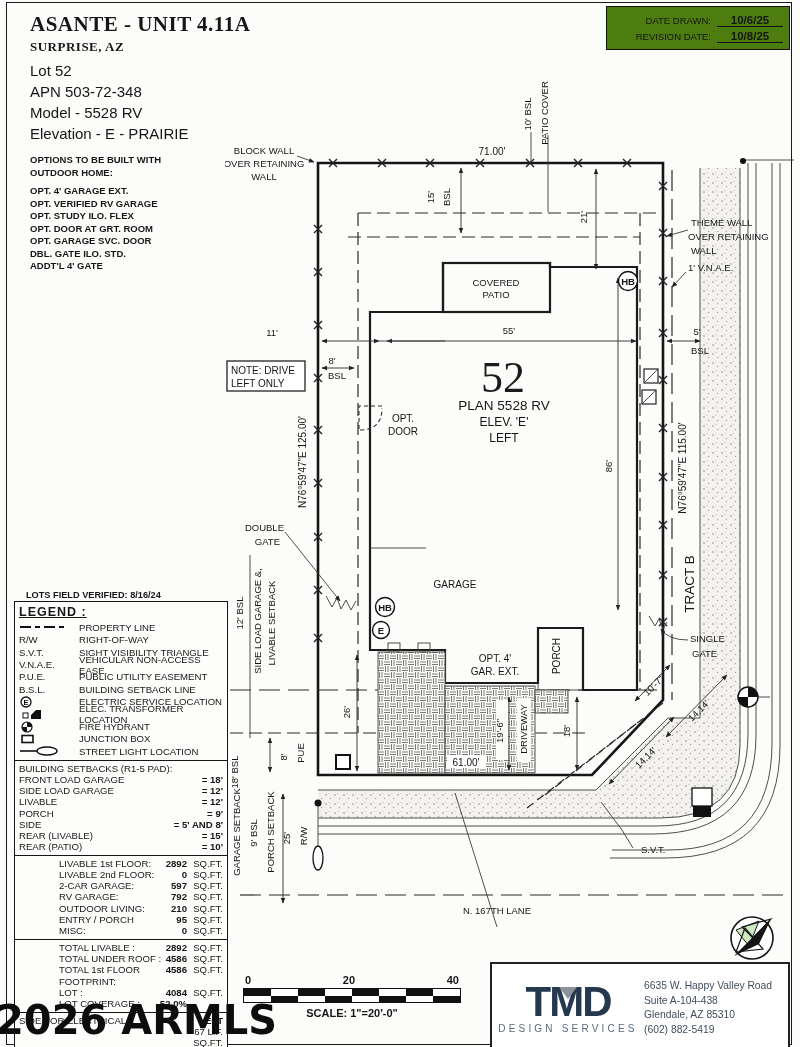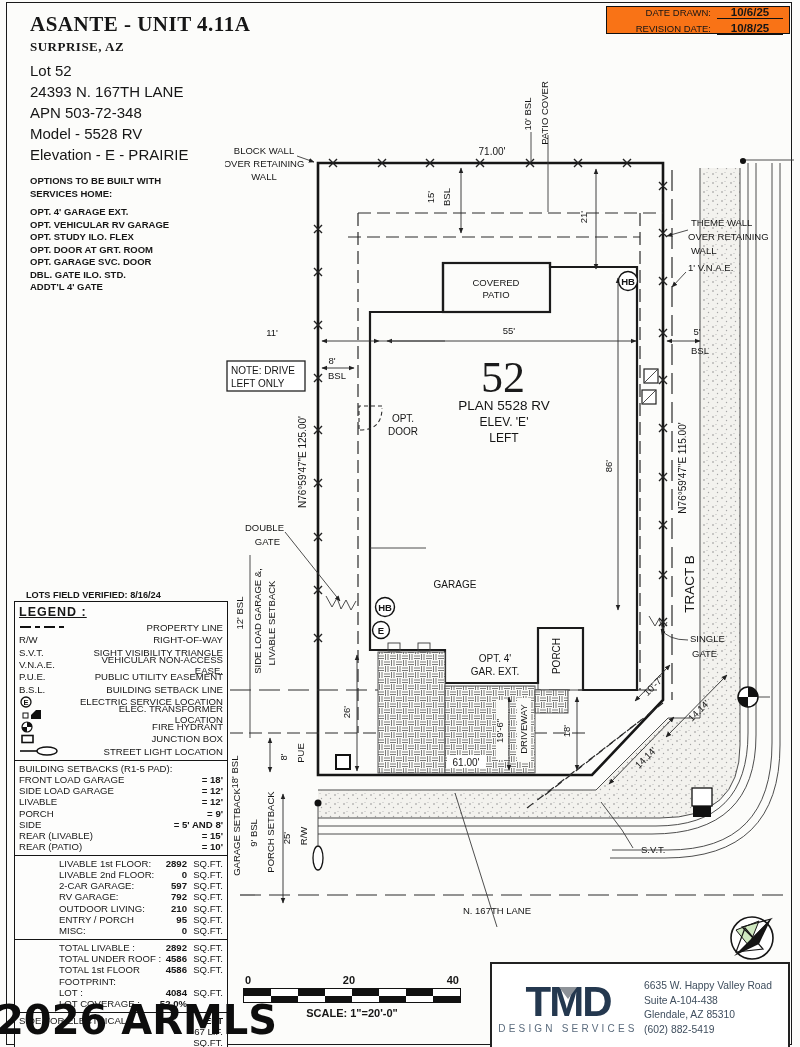--- a/index.html
+++ b/index.html
@@ -9,34 +9,34 @@
 
   
   .header{position:absolute;left:30px;top:12px;width:300px;}
   .h-title{font-family:"Liberation Serif",serif;font-weight:bold;font-size:21px;letter-spacing:.5px;}
   .h-city{font-family:"Liberation Serif",serif;font-weight:bold;font-size:13px;letter-spacing:.5px;margin-top:2px;}
   .h-lines{font-size:15px;line-height:21px;margin-top:5px;}
   .h-opts{font-size:9.5px;font-weight:bold;line-height:12.5px;margin-top:10px;}
   .h-opts .intro2{margin-bottom:6px;}
 
   
-  .datebox{position:absolute;left:606px;top:6px;width:184px;height:28px;border:1.8px solid #111;
-           display:flex;flex-direction:column;justify-content:center;gap:3px;padding-right:6px;box-sizing:border-box;background:#f97316;}
+  .datebox{position:absolute;left:606px;top:6px;width:184px;height:44px;border:1.8px solid #111;
+           display:flex;flex-direction:column;justify-content:center;gap:3px;padding-right:6px;box-sizing:border-box;background:#4d7c0f;}
   .drow{display:flex;justify-content:flex-end;align-items:baseline;gap:6px;}
   .dlabel{font-size:9.5px;}
   .dval{width:66px;text-align:center;font-size:11.5px;font-weight:bold;border-bottom:1.3px solid #111;}
 
   
   .leftcol{position:absolute;left:14px;top:590px;width:214px;font-size:9.6px;z-index:5;}
   .fv{font-weight:bold;font-size:9.2px;margin:0 0 3px 4px;padding-left:8px;}
   .box{border:1.8px solid #151515;background:#fdfdfc;padding:2px 4px 3px;margin-top:-1.8px;box-sizing:border-box;}
   .lg-title{font-size:12.5px;font-weight:bold;text-decoration:underline;letter-spacing:1px;margin:1px 0 2px;}
   .lrow{display:flex;justify-content:space-between;align-items:center;height:12.4px;}
   .lrow .ab{width:60px;}
-  .lrow .ds{text-align:right;flex:1;}
+  .lrow .ds{text-align:left;flex:1;}
   .srow{display:flex;justify-content:space-between;line-height:11.2px;}
   .srow .val{font-weight:bold;}
   .arow{display:flex;line-height:11.3px;}
   .arow .lb{flex:1;padding-left:40px;}
   .arow .num{font-weight:bold;text-align:right;}
   .arow .un{width:36px;text-align:right;}
   .erow{display:flex;justify-content:space-between;line-height:11.3px;}
   .erow .val{font-weight:bold;}
   .sym-svg{display:block;}
 
@@ -86,30 +86,29 @@
 <body>
 
 <div class="sheet">
   <div class="frame"></div>
 
   <div class="header">
     <div class="h-title">ASANTE - UNIT 4.11A</div>
     <div class="h-city">SURPRISE, AZ</div>
     <div class="h-lines">
       <div>Lot 52</div>
-      <div>24393 N. 167TH LANE</div>
       <div>APN 503-72-348</div>
       <div>Model - 5528 RV</div>
       <div>Elevation - E - PRAIRIE</div>
     </div>
     <div class="h-opts">
       <div>OPTIONS TO BE BUILT WITH</div>
-      <div class="intro2">SERVICES HOME:</div>
+      <div class="intro2">OUTDOOR HOME:</div>
       <div>OPT. 4' GARAGE EXT.</div>
-      <div>OPT. VEHICULAR RV GARAGE</div>
+      <div>OPT. VERIFIED RV GARAGE</div>
       <div>OPT. STUDY ILO. FLEX</div>
       <div>OPT. DOOR AT GRT. ROOM</div>
       <div>OPT. GARAGE SVC. DOOR</div>
       <div>DBL. GATE ILO. STD.</div>
       <div>ADDT'L 4' GATE</div>
     </div>
   </div>
 
   <div class="datebox">
     <div class="drow">

